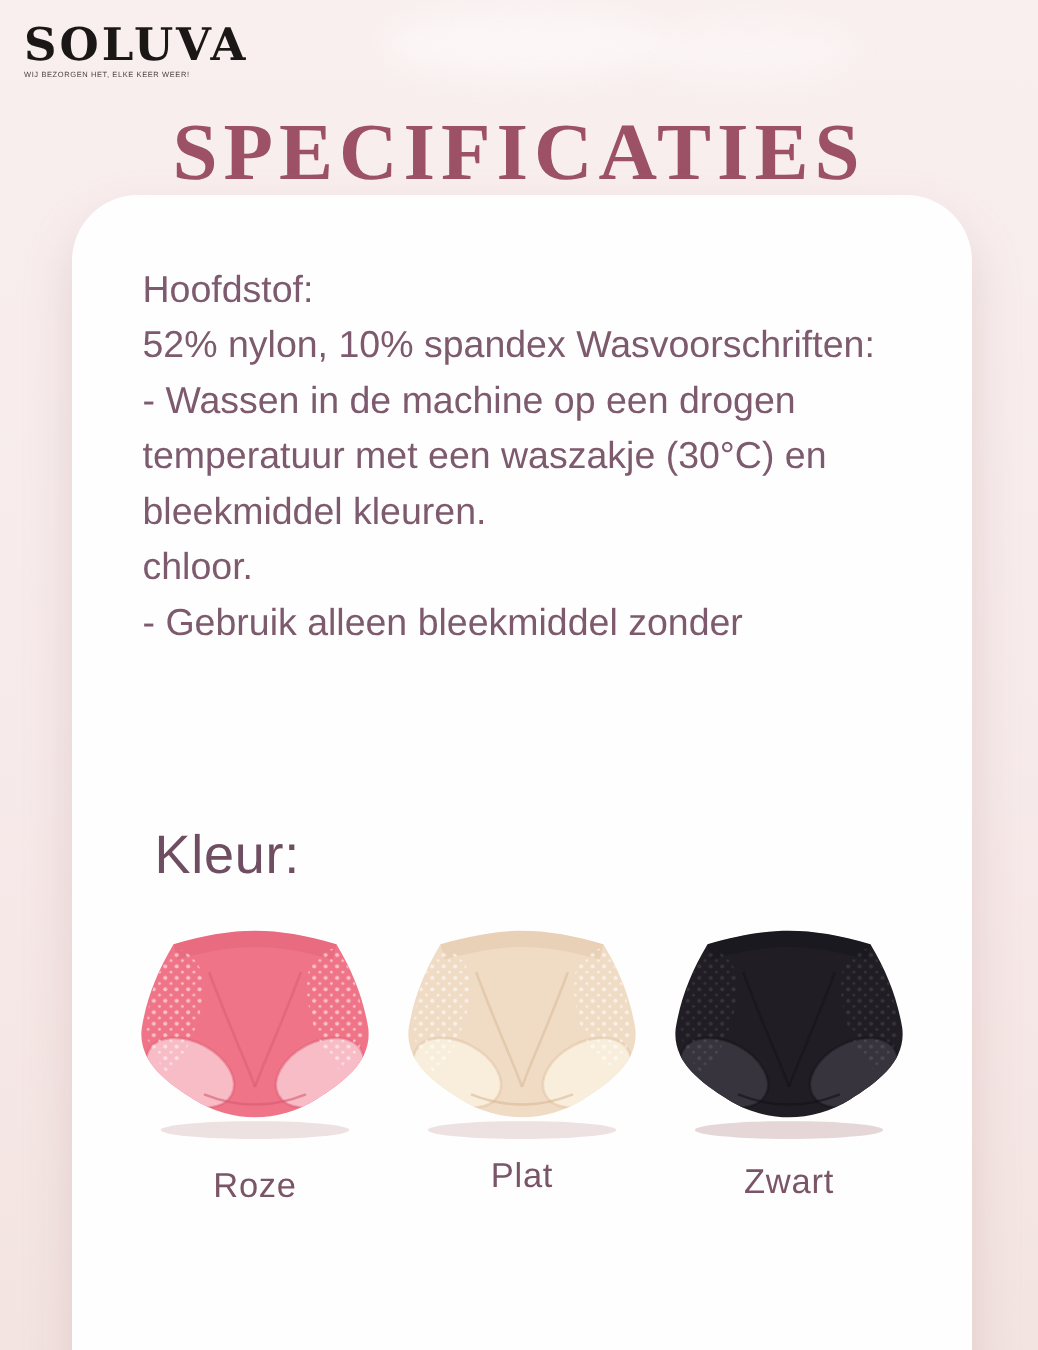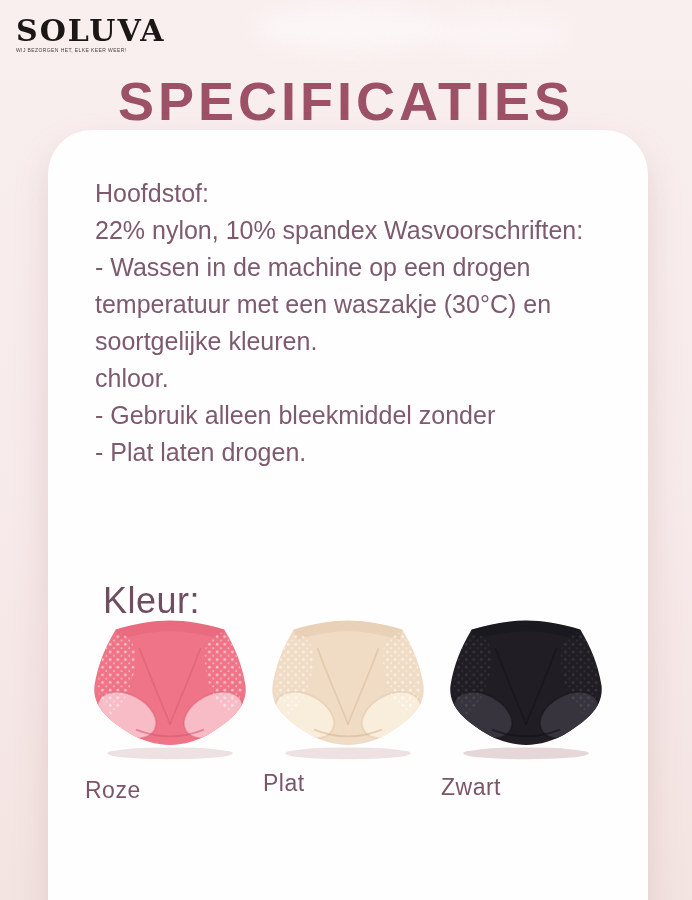--- a/index.html
+++ b/index.html
@@ -17,43 +17,43 @@
     font-family:"DejaVu Serif","Liberation Serif",serif;font-weight:700;
     font-size:30px;letter-spacing:2px;color:#1b1717;
   }
   .logo-tagline{
     font-size:5px;letter-spacing:.4px;color:#4a4242;margin-top:2px;
     white-space:nowrap;text-transform:uppercase;
   }
 
   .page-title{
     position:absolute;left:0;top:34px;width:100%;text-align:center;
-    font-family:Liberation Sans, sans-serif;font-weight:700;
+    font-family:Liberation Serif, serif;font-weight:700;
     font-size:54px;letter-spacing:4px;color:#9c5166;white-space:nowrap;
   }
 
   .card{
     position:absolute;left:48px;top:130px;width:600px;height:854px;
     background:#fffefe;border-radius:44px;
     box-shadow:0 16px 32px rgba(185,146,146,.30);
   }
   .specs{
     position:absolute;left:47px;top:45px;width:520px;
     font-size:25px;line-height:37px;font-weight:500;color:#7d5a6d;
   }
   .specs p{margin:0;}
   .kleur-heading{
-    position:absolute;left:55px;top:420px;
+    position:absolute;left:55px;top:389px;
     font-size:36px;color:#6e4e60;font-weight:400;letter-spacing:.5px;
   }
   .products{
     position:absolute;left:0;top:474px;width:100%;
     display:flex;justify-content:center;gap:8px;
   }
-  .product{margin:0;width:170px;display:flex;flex-direction:column;align-items:flex-start;}
+  .product{margin:0;width:170px;display:flex;flex-direction:column;align-items:center;}
   .product svg{width:170px;height:157px;display:block;}
   .product-label{
     margin-top:16px;font-size:23px;color:#7a5568;letter-spacing:.5px;text-align:center;
   }
   .product:nth-child(2) .product-label{transform:translateY(-7px);}
   .product:nth-child(3) .product-label{transform:translateY(-3px);}
 </style>
 </head>
 <body>
 
@@ -64,27 +64,26 @@
   <div class="logo-name">SOLUVA</div>
   <div class="logo-tagline">WIJ BEZORGEN HET, ELKE KEER WEER!</div>
 </header>
 
 <h1 class="page-title">SPECIFICATIES</h1>
 
 <section class="card">
 
   <div class="specs">
     <p>Hoofdstof:</p>
-    <p>22% nylon, 10% spandex Wasvoorschriften:</p>
+    <p>52% nylon, 10% spandex Wasvoorschriften:</p>
     <p>- Wassen in de machine op een drogen</p>
     <p>temperatuur met een waszakje (30°C) en</p>
-    <p>soortgelijke kleuren.</p>
+    <p>bleekmiddel kleuren.</p>
     <p>chloor.</p>
     <p>- Gebruik alleen bleekmiddel zonder</p>
-    <p>- Plat laten drogen.</p>
   </div>
 
   <h2 class="kleur-heading">Kleur:</h2>
 
   <div class="products">
 
     <figure class="product">
       <svg viewBox="0 0 200 185">
         <defs>
           <clipPath id="clip0">

